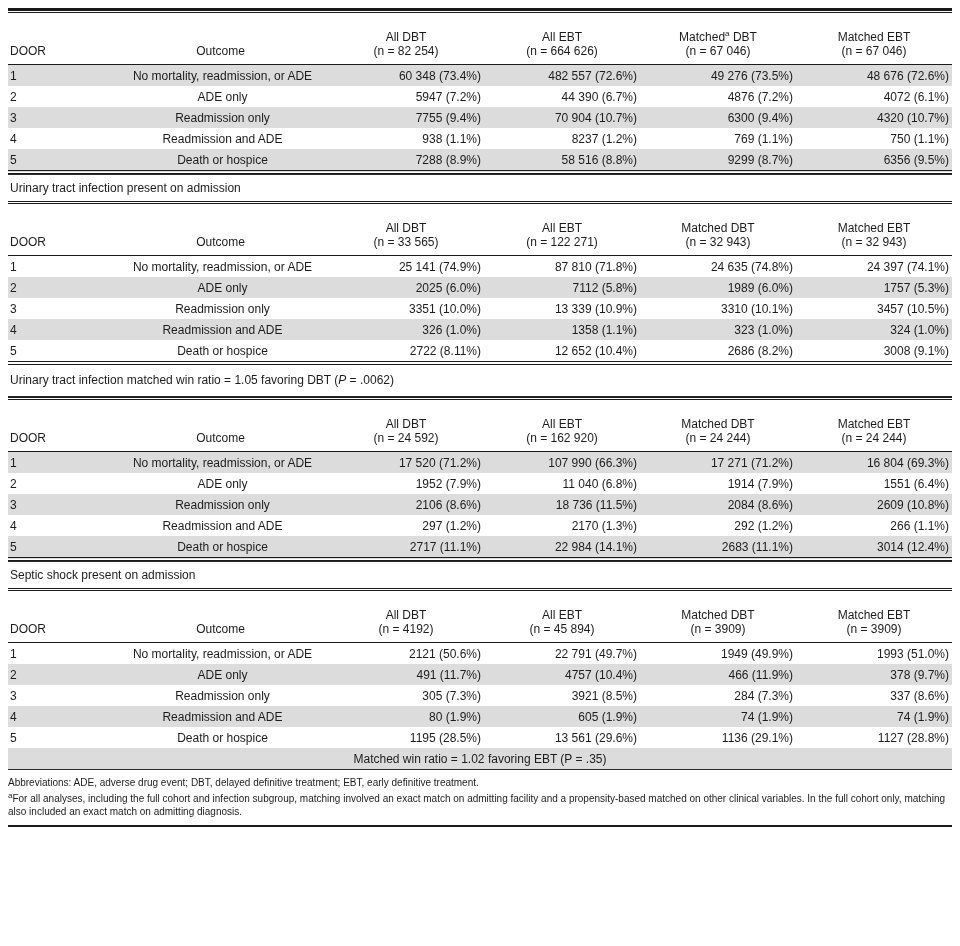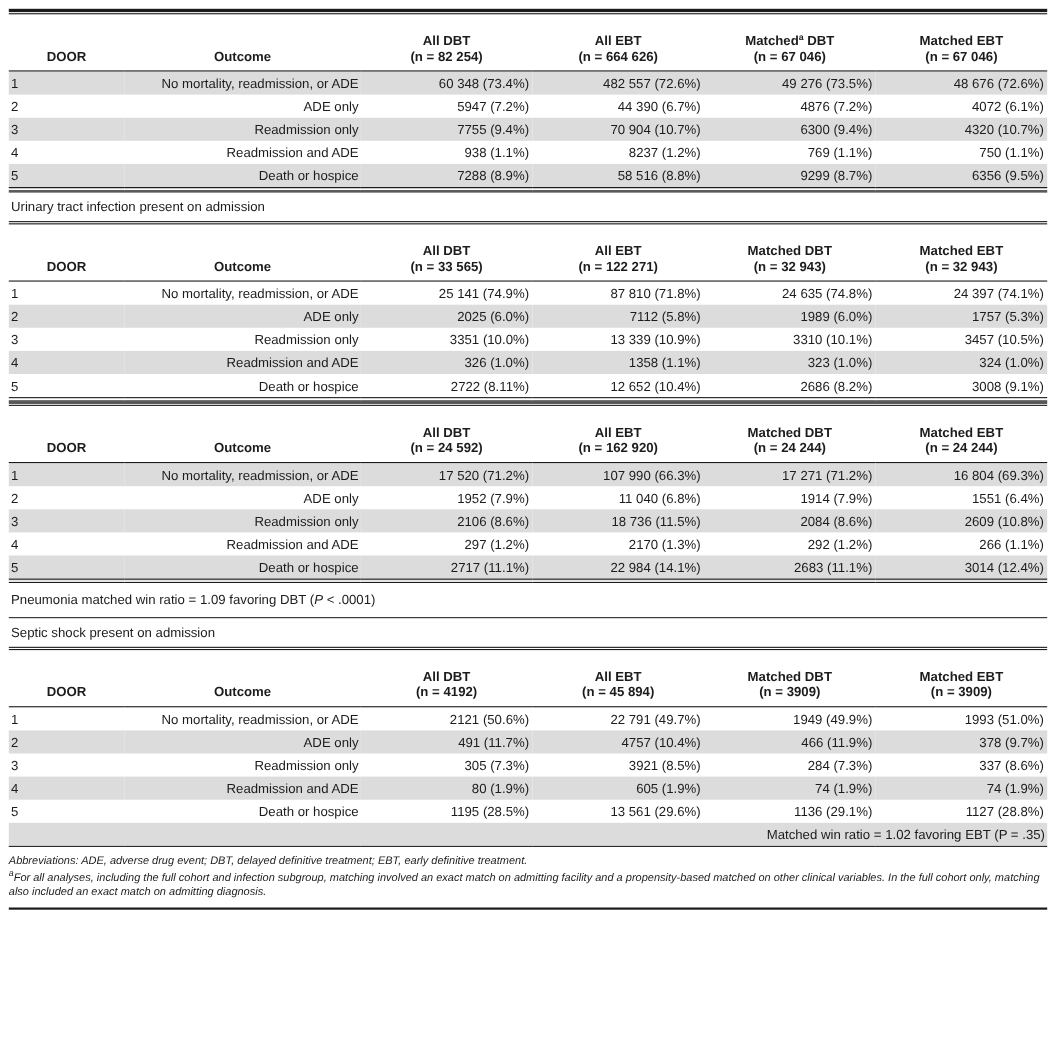--- a/index.html
+++ b/index.html
@@ -34,67 +34,66 @@
     table-layout: fixed;
     border-bottom: 4px double #1a1a1a;
   }
   table.door-table.thin-end { border-bottom: 1px solid #2a2a2a; }
 
   col.c-door { width: 105px; }
   col.c-outcome { width: 215px; }
   col.c-num { width: 156px; }
 
   thead th {
-    font-weight: bold;
+    font-weight: normal;
     font-size: 12px;
     line-height: 14px;
     vertical-align: bottom;
     padding: 17px 2px 6px 2px;
     border-bottom: 1.5px solid #1a1a1a;
   }
-  thead th.door { text-align: center; padding-left: 2px; }
+  thead th.door { text-align: left; padding-left: 2px; }
   thead th.outcome { }
   thead th.num { text-align: center; }
   .h-line1, .h-n { display: block; text-align: center; }
   sup.h-sup, sup.fn-sup {
     font-size: 8px;
     line-height: 0;
     vertical-align: super;
   }
 
   tbody td {
     font-size: 12px;
     line-height: 14px;
     padding: 3.5px 2px;
     vertical-align: middle;
   }
   td.door { text-align: left; padding-left: 2px; }
-  td.outcome { text-align: right; padding-left: 6px; }
+  td.outcome { text-align: center; padding-left: 6px; }
   td.num { text-align: right; padding-right: 3px; }
   tr.shaded td { background: #dcdcdc; }
 
   .win-line {
     font-size: 12px;
     line-height: 14px;
     padding: 8px 2px 9px 2px;
   }
   .pval { font-style: inherit; }
   i.pval { font-style: italic; }
   tr.win-row td.win-cell {
-    text-align: right;
+    text-align: center;
     padding: 3.5px 2px 3.5px 2px;
     font-size: 12px;
   }
 
   .footnotes { margin-top: 6px; }
   .fn {
     margin: 3px 0;
     font-size: 10px;
     line-height: 13px;
-    font-style: italic;
   }
 </style>
 </head>
 <body>
 
 <div class="page">
   <div id="sections-root">
   <section class="tbl-section">
     <div class="rule section-top first"></div>
     <div class="rule title-rule"></div>
@@ -245,20 +244,21 @@
             <tr>
               <td class="door">5</td>
               <td class="outcome">Death or hospice</td>
               <td class="num">2722 (8.11%)</td>
               <td class="num">12 652 (10.4%)</td>
               <td class="num">2686 (8.2%)</td>
               <td class="num">3008 (9.1%)</td>
             </tr>
           </tbody>
     </table>
+    <div class="win-line"><span>Urinary tract infection matched win ratio = 1.05 favoring DBT (</span><i class="pval">P</i><span> = .0062)</span></div>
   </section>
 
   <section class="tbl-section">
     <div class="rule section-top"></div>
     <div class="rule title-rule"></div>
     <table class="door-table">
       <colgroup>
         <col class="c-door">
             <col class="c-outcome">
             <col class="c-num">
@@ -324,21 +324,20 @@
             <tr class="shaded">
               <td class="door">5</td>
               <td class="outcome">Death or hospice</td>
               <td class="num">2717 (11.1%)</td>
               <td class="num">22 984 (14.1%)</td>
               <td class="num">2683 (11.1%)</td>
               <td class="num">3014 (12.4%)</td>
             </tr>
           </tbody>
     </table>
-    <div class="win-line"><span>Pneumonia matched win ratio = 1.09 favoring DBT (</span><i class="pval">P</i><span> &lt; .0001)</span></div>
   </section>
 
   <section class="tbl-section">
     <div class="rule section-top"></div>
     <div class="section-title">Septic shock present on admission</div>
     <div class="rule title-rule"></div>
     <table class="door-table thin-end">
       <colgroup>
         <col class="c-door">
             <col class="c-outcome">

